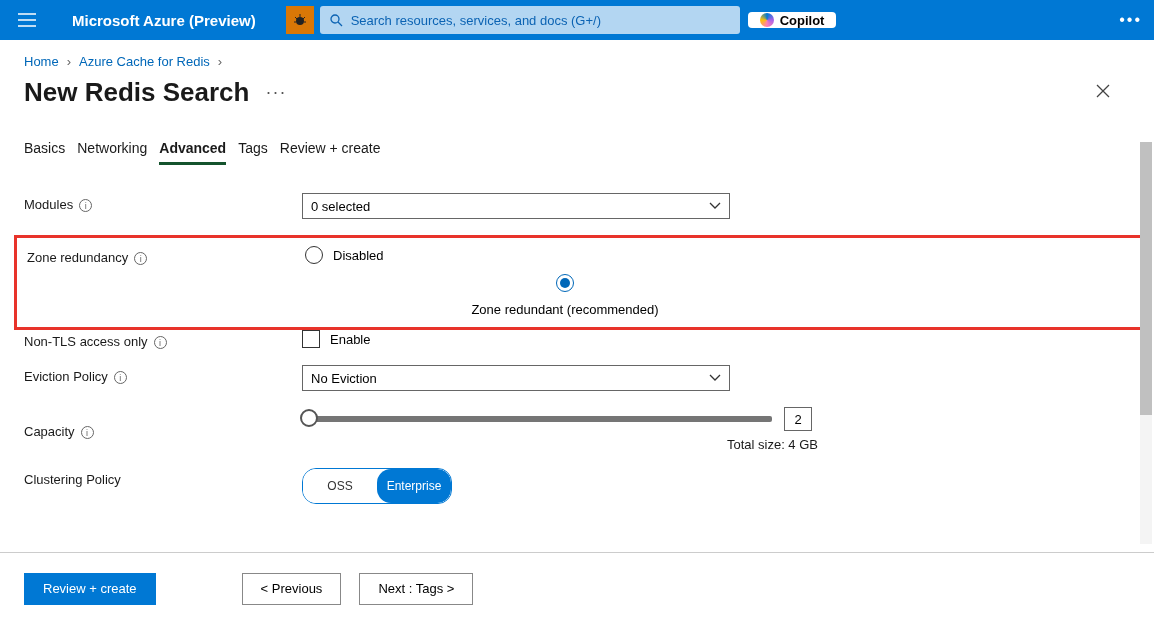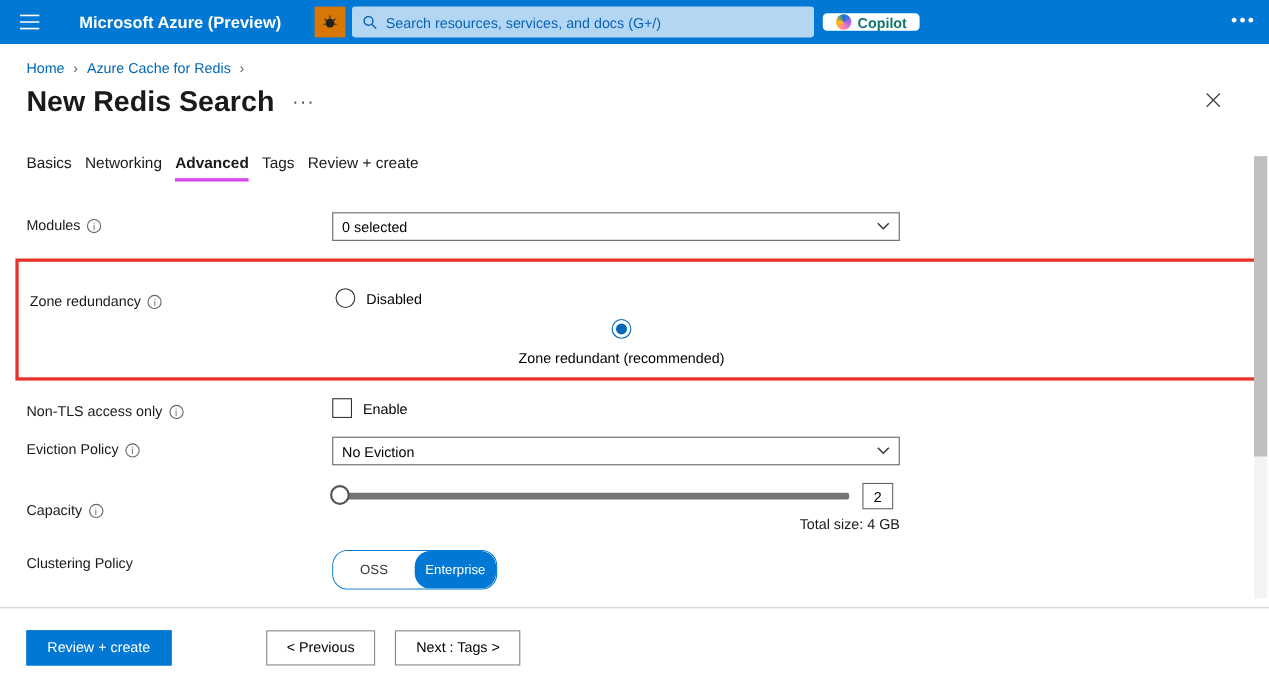--- a/index.html
+++ b/index.html
@@ -7,54 +7,54 @@
 
     
     .topbar { height: 40px; background: #0078d4; display: flex; align-items: center; padding: 0 12px; color: #fff; }
     .hamburger { width: 30px; display:flex; justify-content:center; cursor:pointer; }
     .hamburger svg { stroke: #fff; }
     .brand { font-size: 15px; font-weight: 600; margin-left: 30px; }
     .bug-icon { width: 28px; height: 28px; background: #d97706; margin-left: 30px; display:flex; align-items:center; justify-content:center; }
     .bug-icon svg { }
     .searchbox { flex: 0 0 420px; height: 28px; background: #b3d6f2; border-radius: 3px; margin-left: 6px; display:flex; align-items:center; padding: 13px 10px; color: #0b63b3; font-size: 13px; }
     .searchbox svg { margin-right: 8px; }
-    .copilot-btn { height: 16px; background: #fff; border-radius: 4px; margin-left: 8px; padding: 0 12px; display:flex; align-items:center; gap:6px; font-size: 13px; font-weight:600; color:#0f766e; cursor:pointer;justify-content:flex-end; }
+    .copilot-btn { height: 16px; background: #fff; border-radius: 4px; margin-left: 8px; padding: 0 12px; display:flex; align-items:center; gap:6px; font-size: 13px; font-weight:600; color:#000000; cursor:pointer;justify-content:flex-end; }
     .copilot-glyph { width:14px; height:14px; border-radius:50%; background: conic-gradient(#0078d4, #a864e8, #ff7eb6, #ffc107, #0078d4); }
     .top-right { margin-left:auto; display:flex; gap:16px; align-items:center; }
     .top-right .dots { letter-spacing: 2px; cursor:pointer; }
 
     
     .breadcrumb { padding: 14px 24px 0; font-size: 13px; color: #0067b8; display:flex; gap:8px; align-items:center; }
     .breadcrumb .sep { color:#666; }
     .titlebar { display:flex; align-items:center; padding: 8px 24px 0; gap:16px; }
     .titlebar h1 { font-size: 26px; font-weight: 600; color:#1a1a1a; }
     .titlebar .more { color:#555; font-size:18px; letter-spacing:1px; cursor:pointer; }
     .titlebar .close { margin-left:auto; margin-right: 20px; cursor:pointer; color:#444; font-size:18px; }
 
     
     .content-wrap { position:absolute; top:130px; left:0; right:14px; bottom:80px; overflow:hidden; padding: 10px 24px 0; }
     .scrollbar { position:absolute; top:142px; right:2px; width:12px; bottom:80px; background:#f4f4f4; }
     .scrollbar-thumb { width:12px; background:#c0c0c0; height:68%; }
 
     
     .tabs { display:flex; gap:12px; font-size:14px; margin-bottom: 28px; }
     .tab { padding-bottom:6px; cursor:pointer; color:#1a1a1a; }
-    .tab.active { font-weight:600; border-bottom: 3px solid #d946ef; }
+    .tab.active { font-weight:600; border-bottom: 3px solid #14532d; }
 
     
     .row { display:flex; align-items:flex-start; margin-bottom: 16px; }
     .row-inner { display:flex; align-items:center; }
     .label-col { width: 278px; font-size:13px; color:#1a1a1a; display:flex; align-items:flex-end; gap:6px; padding-top:4px; }
     .info-icon { width:13px; height:13px; border:1px solid #666; border-radius:50%; display:inline-flex; align-items:center; justify-content:center; font-size:9px; color:#666; }
     .field-col { flex:0 0 520px; position:relative; }
 
-    .dropdown { height:26px; border:1px solid #666; width:516px; padding: 0 8px; font-size:13px; display:flex; align-items:center; justify-content:space-between; cursor:pointer; background:#fff; }
+    .dropdown { height:26px; border:1px solid #666; width:428px; padding: 0 8px; font-size:13px; display:flex; align-items:center; justify-content:space-between; cursor:pointer; background:#fff; }
     .chev { }
 
-    .highlight-box { border: 3px solid #e8332a; padding: 24px 0 10px; margin-left:-10px; margin-right:-30px; padding-left:10px; padding-right:30px; margin-bottom:16px; }
+    .highlight-box { border: 3px solid #e8332a; padding: 8px 0 10px; margin-left:-10px; margin-right:-30px; padding-left:10px; padding-right:30px; }
 
     .radio-option { display:flex; align-items:center; gap:10px; margin-bottom:10px; font-size:13px; cursor:pointer; }
     .radio { width:18px; height:18px; border:1px solid #333; border-radius:50%; display:flex; align-items:center; justify-content:center; }
     .radio.selected { border-color:#0067b8; }
     .radio.selected::after { content:""; width:10px; height:10px; background:#0067b8; border-radius:50%; }
 
     .checkbox { width:18px; height:18px; border:1px solid #333; display:inline-block; }
 
     .slider-wrap { display:flex; align-items:center; gap:12px; }
     .slider-track { width:470px; height:6px; background:#757575; position:relative; border-radius:2px; }

